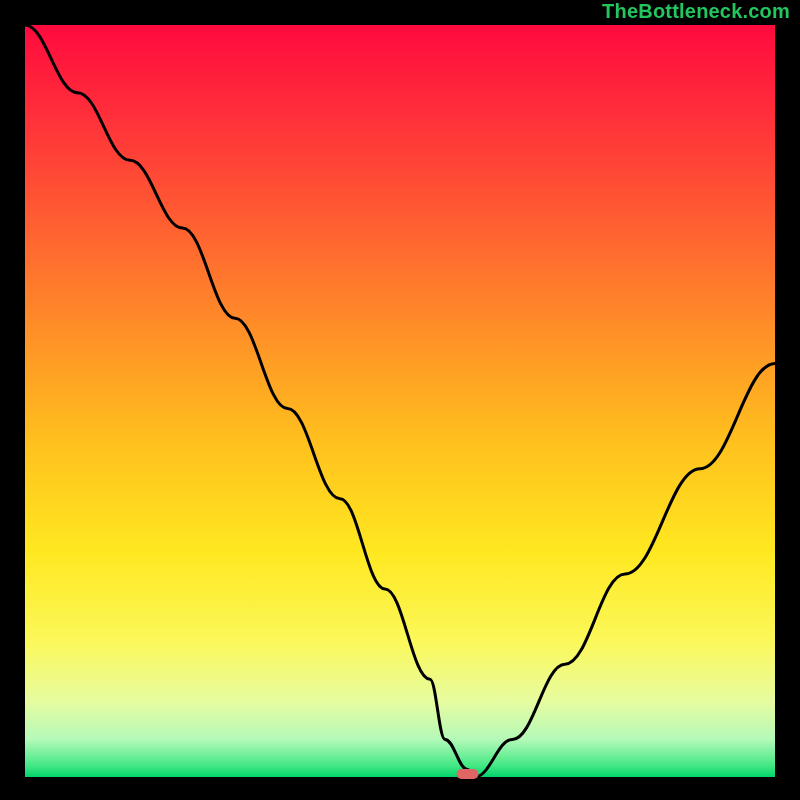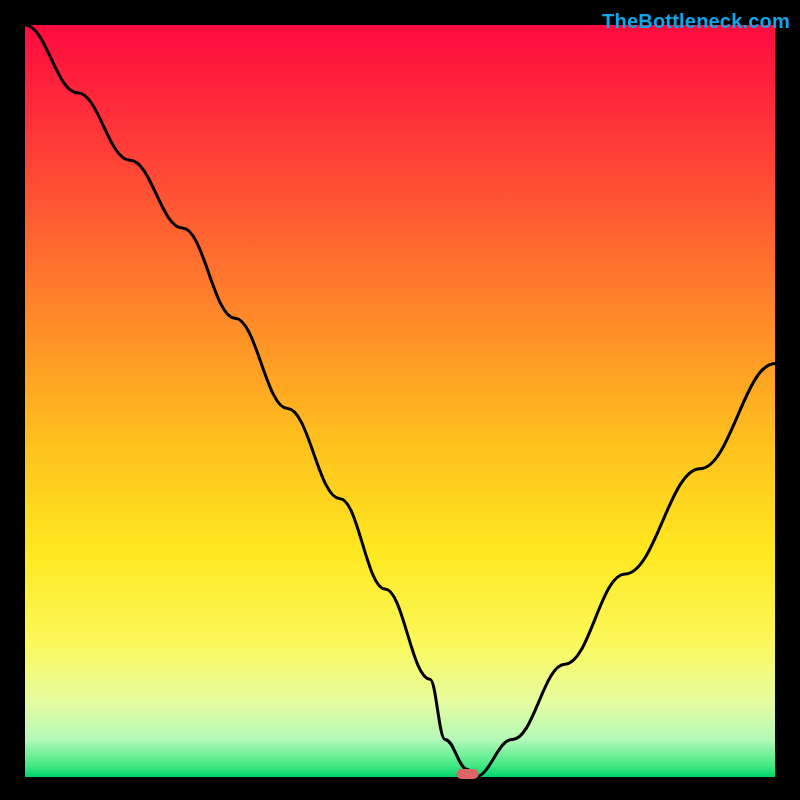--- a/index.html
+++ b/index.html
@@ -11,26 +11,26 @@
     overflow: hidden;
   }
   .frame {
     position: relative;
     width: 800px;
     height: 800px;
     background: #000;
   }
   .watermark {
     position: absolute;
-    top: 10px;
+    top: 0;
     right: 10px;
     font-family: Arial, Helvetica, sans-serif;
     font-size: 20px;
     font-weight: bold;
-    color: #0ea5e9;
+    color: #22c55e;
     letter-spacing: 0.2px;
     z-index: 10;
   }
   svg {
     position: absolute;
     top: 0;
     left: 0;
     display: block;
   }
 </style>

